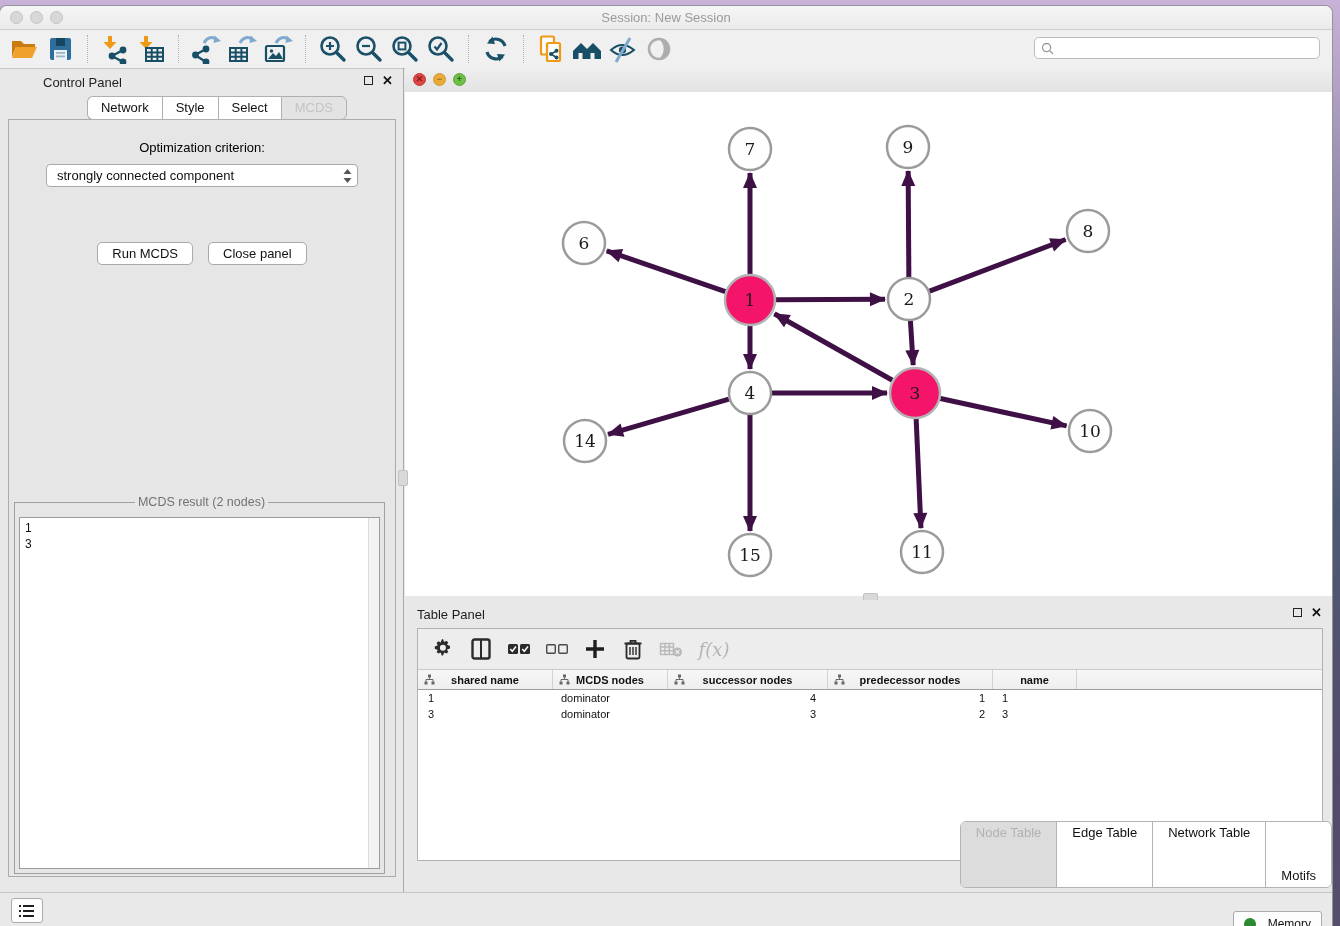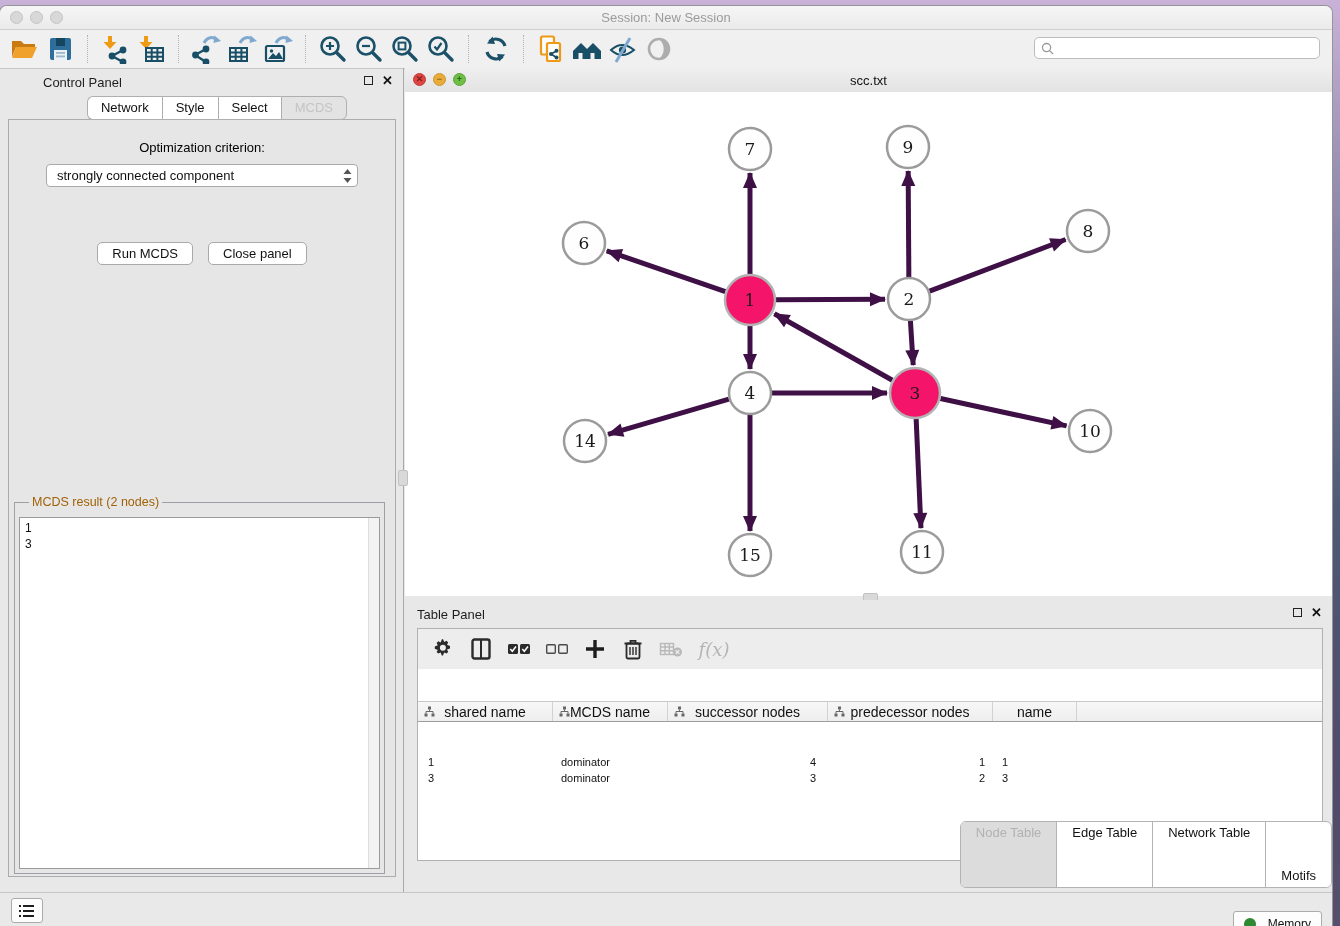--- a/index.html
+++ b/index.html
@@ -39,42 +39,42 @@
   .cp-body{position:absolute;left:8px;right:7px;top:51px;bottom:15px;border:1px solid #ABABAB;background:#E6E6E6;}
   .opt-label{text-align:center;font-size:13px;color:#000000;margin-top:20px;}
   .dropdown{margin:9px auto 0;width:312px;height:23px;background:#fff;border:1px solid #A9A9A9;border-radius:4px;
     display:flex;align-items:center;padding:0 4px 0 10px;box-sizing:border-box;font-size:13px;color:#111;}
   .dropdown .dd-label{flex:1;}
   .btn-row{display:flex;justify-content:center;gap:15px;margin-top:11px;}
   .mac-btn{background:#fff;border:1px solid #A9A9A9;border-radius:5px;font-size:13px;color:#111;
     padding:3px 14px;font-family:"Liberation Sans",sans-serif;margin-top:44px;}
   .mcds-fieldset{position:absolute;left:5px;right:10px;top:375px;bottom:2px;border:1px solid #9DA0A5;margin:0;padding:4px;
     background:#E6E6E6;}
-  .mcds-fieldset legend{font-size:12.5px;color:#a16207;padding:0 3px;margin-left:10px;}
+  .mcds-fieldset legend{font-size:12.5px;color:#737373;padding:0 3px;margin-left:2px;text-align:center;}
   .result-box{position:absolute;left:4px;right:4px;top:8px;bottom:4px;background:#fff;border:1px solid #9B9B9B;}
   .result-box pre{margin:0;padding:2px 5px;font-family:"Liberation Sans",sans-serif;font-size:12px;line-height:16px;color:#111;}
   .result-scroll{position:absolute;right:0;top:0;bottom:0;width:10px;background:#F3F3F3;border-left:1px solid #DDD;}
   
   .right{position:absolute;left:405px;right:0;top:0;bottom:0;}
   .netframe{position:absolute;left:0;right:0;top:0;height:528px;background:#fff;}
   .net-titlebar{height:24px;background:linear-gradient(#EFEFEF,#E3E3E3);border-bottom:1px solid #BEBEBE;position:relative;}
   .nt-light{position:absolute;top:5px;width:13px;height:13px;border-radius:50%;box-sizing:border-box;
     display:flex;align-items:center;justify-content:center;font-size:9px;font-weight:bold;line-height:9px;}
   .net-title{position:absolute;left:0;right:0;top:5px;text-align:center;font-size:13px;color:#111;}
   .canvas{position:absolute;left:0;right:0;top:24px;bottom:0;background:#FFFFFF;overflow:hidden;}
   .hdivider{position:absolute;left:0;right:0;top:528px;height:4px;background:#E8E8E8;}
   .grip-h{position:absolute;left:458px;top:-3px;width:13px;height:8px;background:#D9D9D9;border:1px solid #C2C2C2;border-radius:2px;}
   .grip-v{position:absolute;left:-6px;top:402px;width:8px;height:14px;background:#D9D9D9;border:1px solid #C2C2C2;border-radius:2px;z-index:5;}
   
   .tp{position:absolute;left:0;right:0;top:532px;bottom:0;background:#E8E8E8;}
-  .tp-block{position:absolute;left:12px;right:9px;top:28px;height:233px;border:1px solid #B1B1B1;background:#fff;box-sizing:border-box;display:flex;flex-direction:column;gap:32px;}
+  .tp-block{position:absolute;left:12px;right:9px;top:28px;height:233px;border:1px solid #B1B1B1;background:#fff;box-sizing:border-box;display:flex;flex-direction:column;}
   .tp-toolbar{height:40px;background:#EDEDED;display:flex;align-items:center;gap:4px;padding:0 8px;flex:0 0 auto;}
   .tp-tb-btn{width:34px;height:30px;display:flex;align-items:center;justify-content:center;}
   .fx{font-family:"DejaVu Serif",serif;font-style:italic;font-size:18px;color:#B4B4B4;}
-  .thead{display:flex;height:19px;background:linear-gradient(#F7F7F7,#EEEEEE);border-top:1px solid #C9C9C9;border-bottom:1px solid #9E9E9E;flex:0 0 auto;font-size:14px;color:#111;}
+  .thead{display:flex;height:19px;background:linear-gradient(#F7F7F7,#EEEEEE);border-top:1px solid #C9C9C9;border-bottom:1px solid #9E9E9E;flex:0 0 auto;font-size:11px;color:#111;font-weight:bold;}
   .th{position:relative;border-right:1px solid #D2D2D2;display:flex;align-items:center;justify-content:center;box-sizing:border-box;}
   .th .colicon{position:absolute;left:6px;top:4px;}
   .th-fill{flex:1;border-right:none;}
   .c0{width:135px;}.c1{width:115px;}.c2{width:160px;}.c3{width:165px;}.c4{width:84px;}
   .tbody{flex:1;background:#fff;overflow:hidden;font-size:11px;color:#111;}
   .tr{display:flex;height:16px;align-items:center;}
   .td{box-sizing:border-box;}
   .td.c0{padding-left:10px;}.td.c1{padding-left:8px;}
   .td.c2{text-align:right;padding-right:12px;}.td.c3{text-align:right;padding-right:8px;}
   .td.c4{padding-left:9px;}
@@ -295,21 +295,20 @@
       <div class="grip-v" style="position:absolute;right:-5px;top:402px;left:auto;"></div>
     </div>
 
     <div class="right">
 
       <div class="netframe">
         <div class="net-titlebar">
           <span class="nt-light" style="left:8px;background:#DF4542;border:1px solid #C03A36;color:#80201D;">✕</span>
           <span class="nt-light" style="left:28px;background:#E9AC38;border:1px solid #CE9530;color:#8F671C;">−</span>
           <span class="nt-light" style="left:48px;background:#6FBE46;border:1px solid #5BA338;color:#2F6A1C;">+</span>
-          <div class="net-title">scc.txt</div>
         </div>
         <div class="canvas">
           <svg id="graph-svg" width="927" height="504" viewBox="0 0 927 504">
               <defs>
                 <marker id="arw" markerUnits="userSpaceOnUse" markerWidth="18" markerHeight="16" refX="16" refY="8" orient="auto">
                   <path d="M1,1 L17,8 L1,15 Z" fill="#3E1045"></path>
                 </marker>
               </defs>
               <line x1="345" y1="182" x2="345" y2="81" stroke="#3E1045" stroke-width="5" marker-end="url(#arw)"></line>
               <line x1="320.4093035171014" y1="199.55620662936616" x2="201.6991044457525" y2="158.79427080366202" stroke="#3E1045" stroke-width="5" marker-end="url(#arw)"></line>
@@ -452,21 +451,21 @@
                 </svg>
                 <span>shared name</span>
               </div>
               <div class="th c1">
                 <svg class="colicon" width="11" height="11" viewBox="0 0 11 11">
                   <rect x="4" y="0.5" width="3" height="3" fill="#666"></rect>
                   <rect x="0.5" y="7.5" width="3" height="3" fill="#666"></rect>
                   <rect x="7.5" y="7.5" width="3" height="3" fill="#666"></rect>
                   <path d="M5.5 3.5v2M2 7.5v-2h7v2" stroke="#666" fill="none"></path>
                 </svg>
-                <span>MCDS name</span>
+                <span>MCDS nodes</span>
               </div>
               <div class="th c2">
                 <svg class="colicon" width="11" height="11" viewBox="0 0 11 11">
                   <rect x="4" y="0.5" width="3" height="3" fill="#666"></rect>
                   <rect x="0.5" y="7.5" width="3" height="3" fill="#666"></rect>
                   <rect x="7.5" y="7.5" width="3" height="3" fill="#666"></rect>
                   <path d="M5.5 3.5v2M2 7.5v-2h7v2" stroke="#666" fill="none"></path>
                 </svg>
                 <span>successor nodes</span>
               </div>

